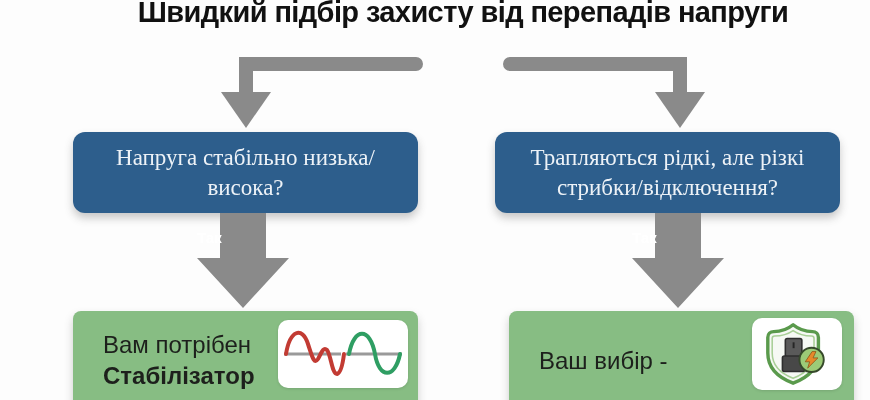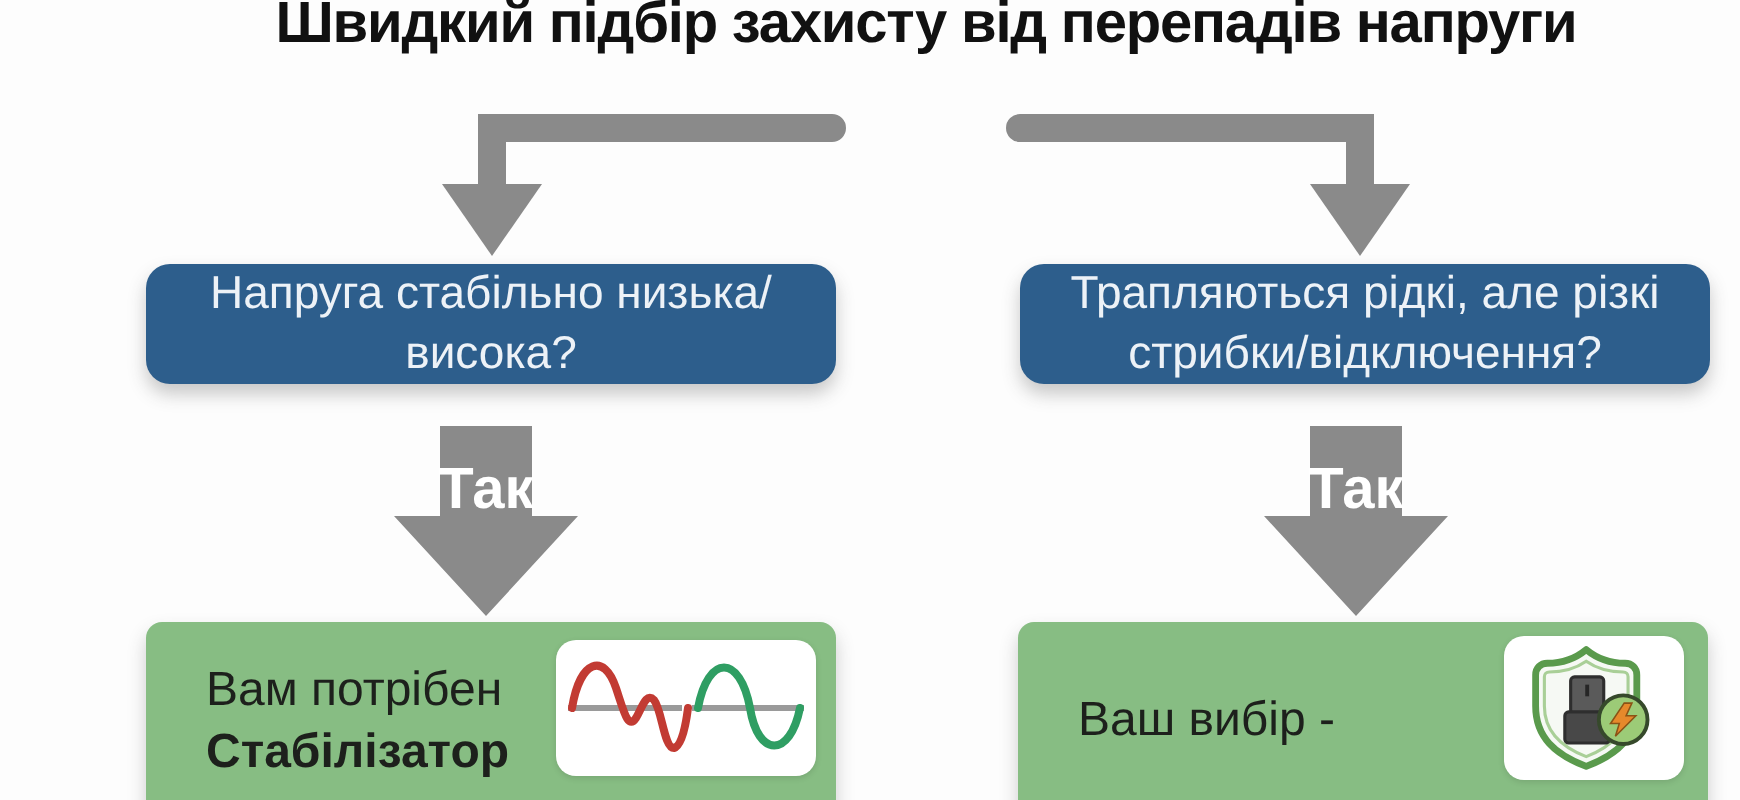--- a/index.html
+++ b/index.html
@@ -16,38 +16,37 @@
     text-align: center;
     font-size: 29px; font-weight: 800; letter-spacing: -0.6px;
     color: #111111;
   }
 
   .elbow-arrow { position: absolute; top: 52px; width: 205px; height: 78px; }
   .elbow-arrow.left  { left: 190px; }
   .elbow-arrow.right { left: 475px; }
 
   .question-box {
-    position: absolute; top: 132px; width: 345px; height: 60px;
+    position: absolute; top: 132px; width: 345px; height: 81px;
     background: #2d5e8c; border-radius: 12px;
     box-shadow: 0 5px 9px rgba(60,60,60,0.28);
     display: flex; align-items: center; justify-content: center;
     text-align: center;
     color: #edf2f7; font-size: 23px; line-height: 1.3; font-weight: 400;
-    padding: 16px 22px; box-sizing: border-box;
+    padding: 16px 22px; box-sizing: border-box; font-family: Liberation Serif, serif;
   }
   .question-box.left  { left: 45px; }
-  .question-box.right { left: 482px; }
+  .question-box.right { left: 467px; }
 
   .down-arrow { position: absolute; top: 213px; width: 92px; height: 95px; }
   .down-arrow.left  { left: 169px; }
   .down-arrow.right { left: 604px; }
   .arrow-label {
     position: absolute; top: 229px; width: 92px;
-    text-align: center;
-    color: #ffffff; font-size: 29px; font-weight: bold;
+    color: #ffffff; font-size: 15px; font-weight: bold;
   }
   .arrow-label.left  { left: 169px; }
   .arrow-label.right { left: 604px; }
 
   .result-box {
     position: absolute; top: 311px; width: 345px; height: 100px;
     background: #87bd83; border-radius: 8px;
     box-shadow: 0 5px 9px rgba(60,60,60,0.25);
     box-sizing: border-box;
   }

